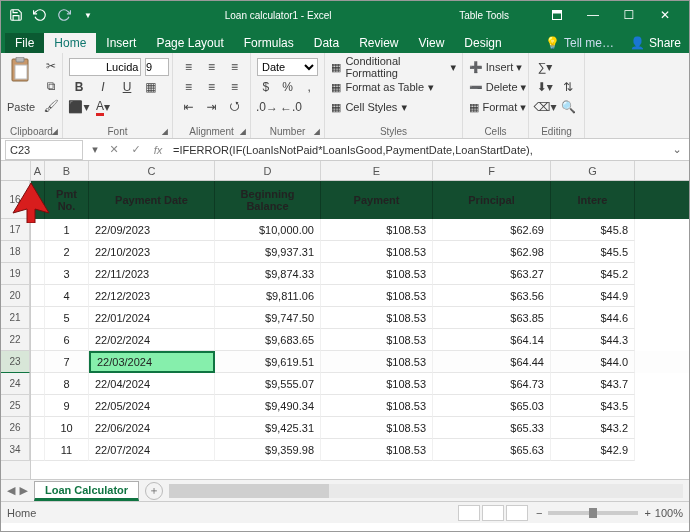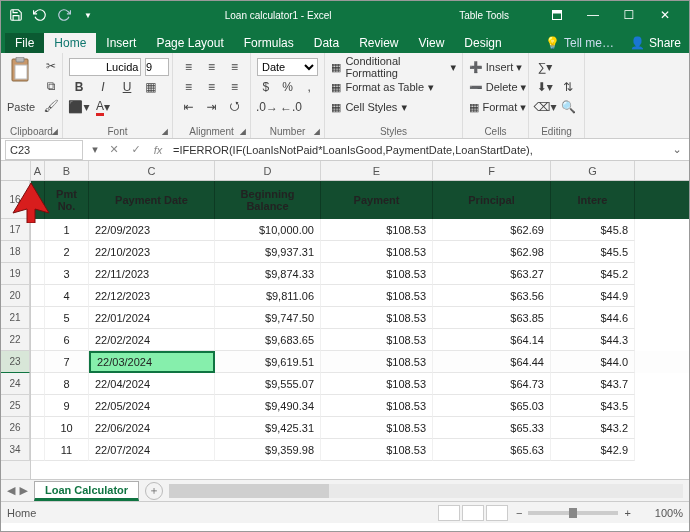--- a/index.html
+++ b/index.html
@@ -421,14 +421,14 @@
   <span>Home</span>
   <div class="spacer"></div>
   <div class="viewbtn"></div>
   <div class="viewbtn"></div>
   <div class="viewbtn"></div>
   <span style="margin-left:8px">−</span>
   <div class="zoom-slider">
       <div class="thumb"></div>
     </div>
   <span>+</span>
-  <span style="margin-left:24px">100%</span>
+  <span style="margin-left:4px">100%</span>
 </div>
 
 </body></html>

